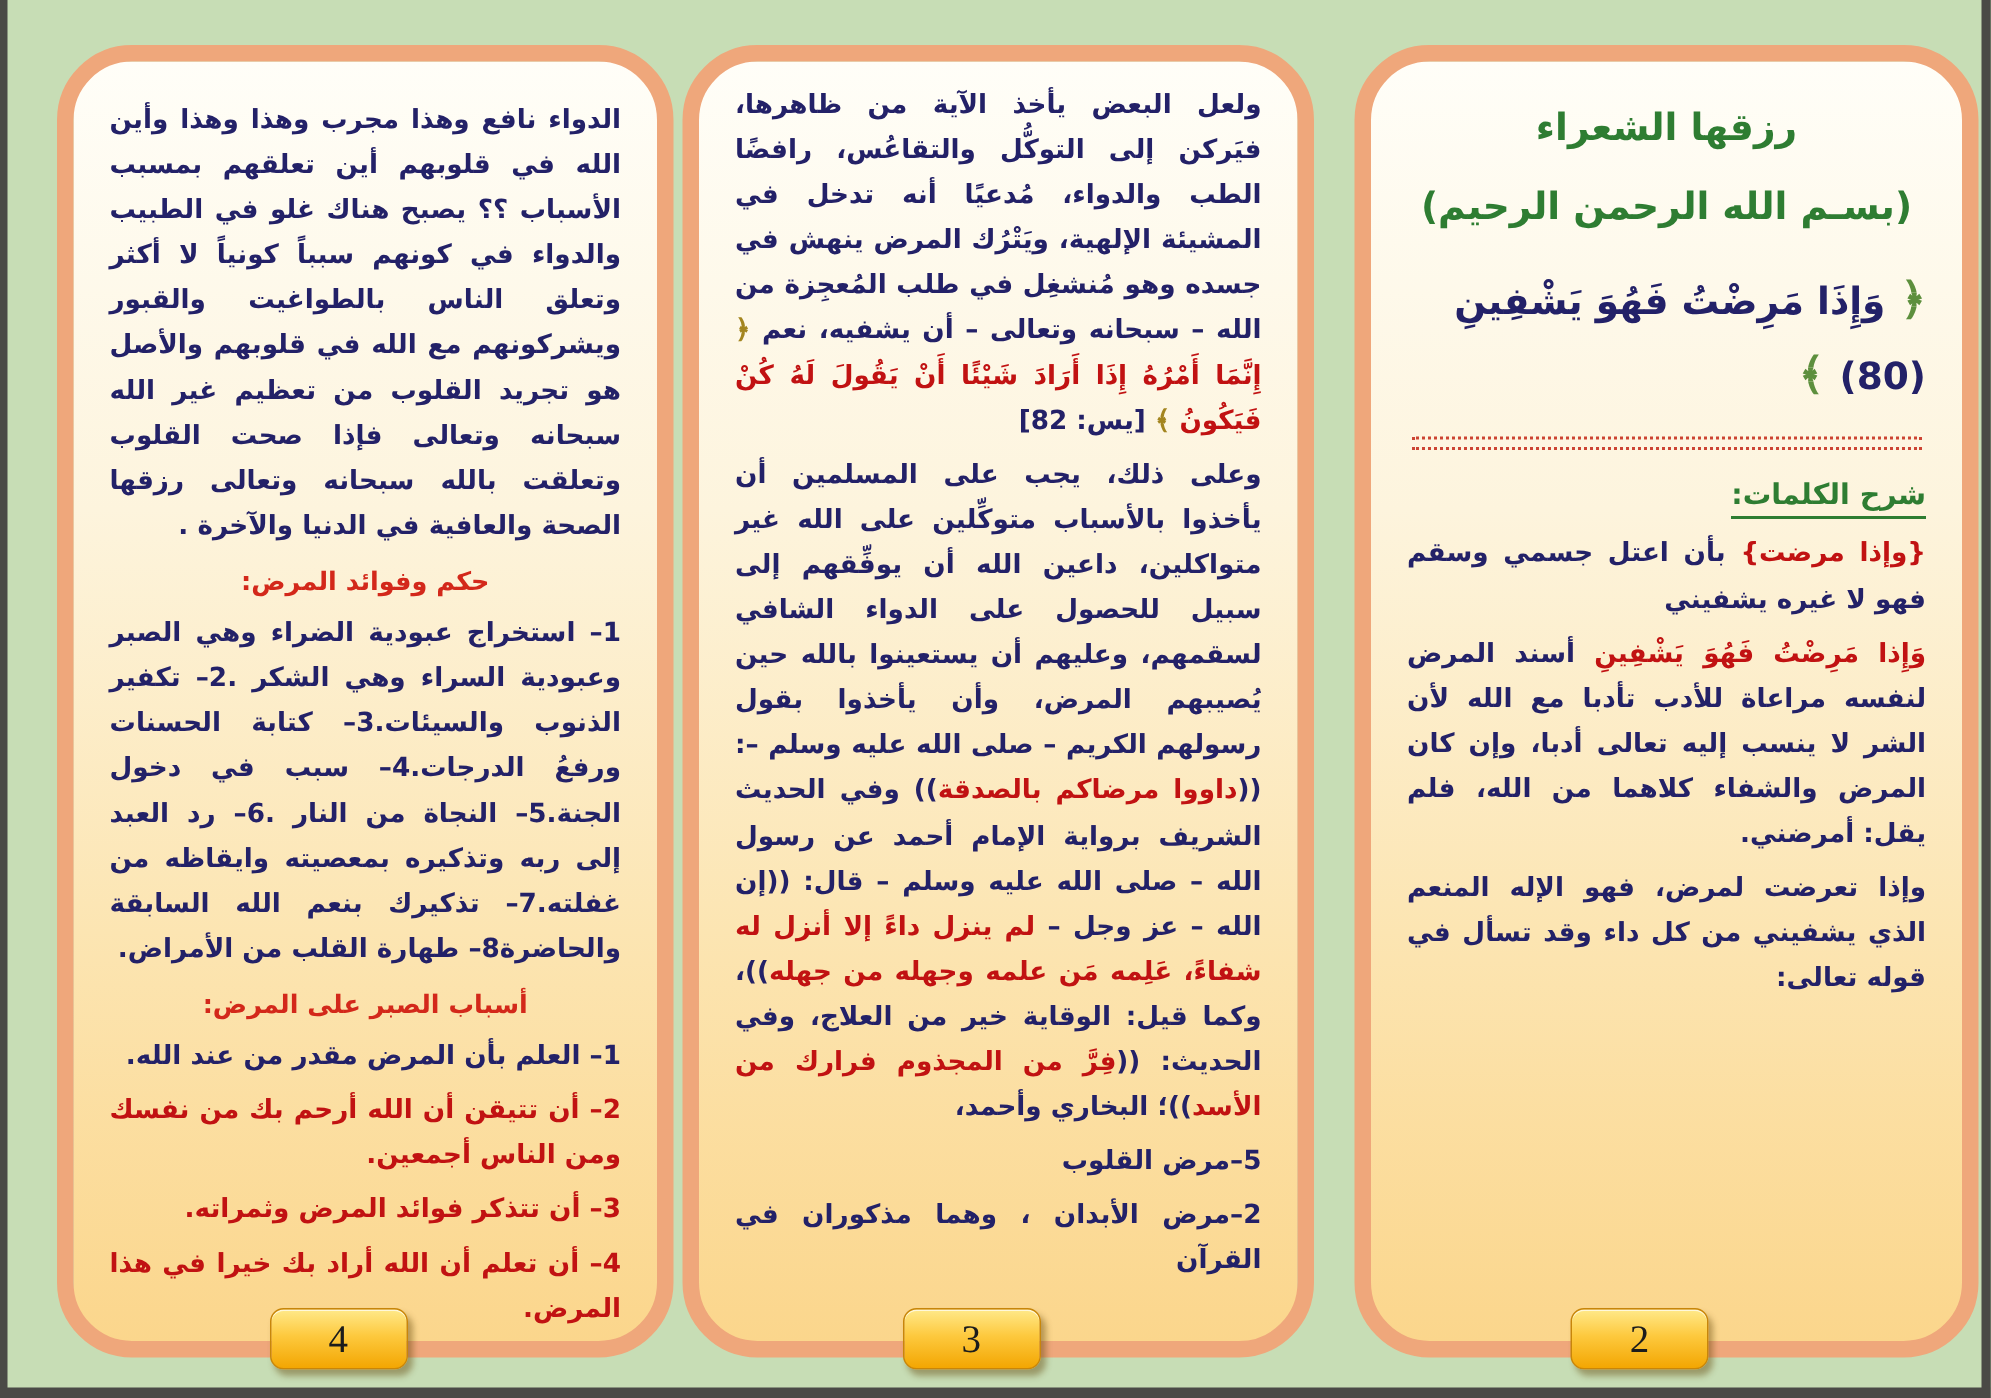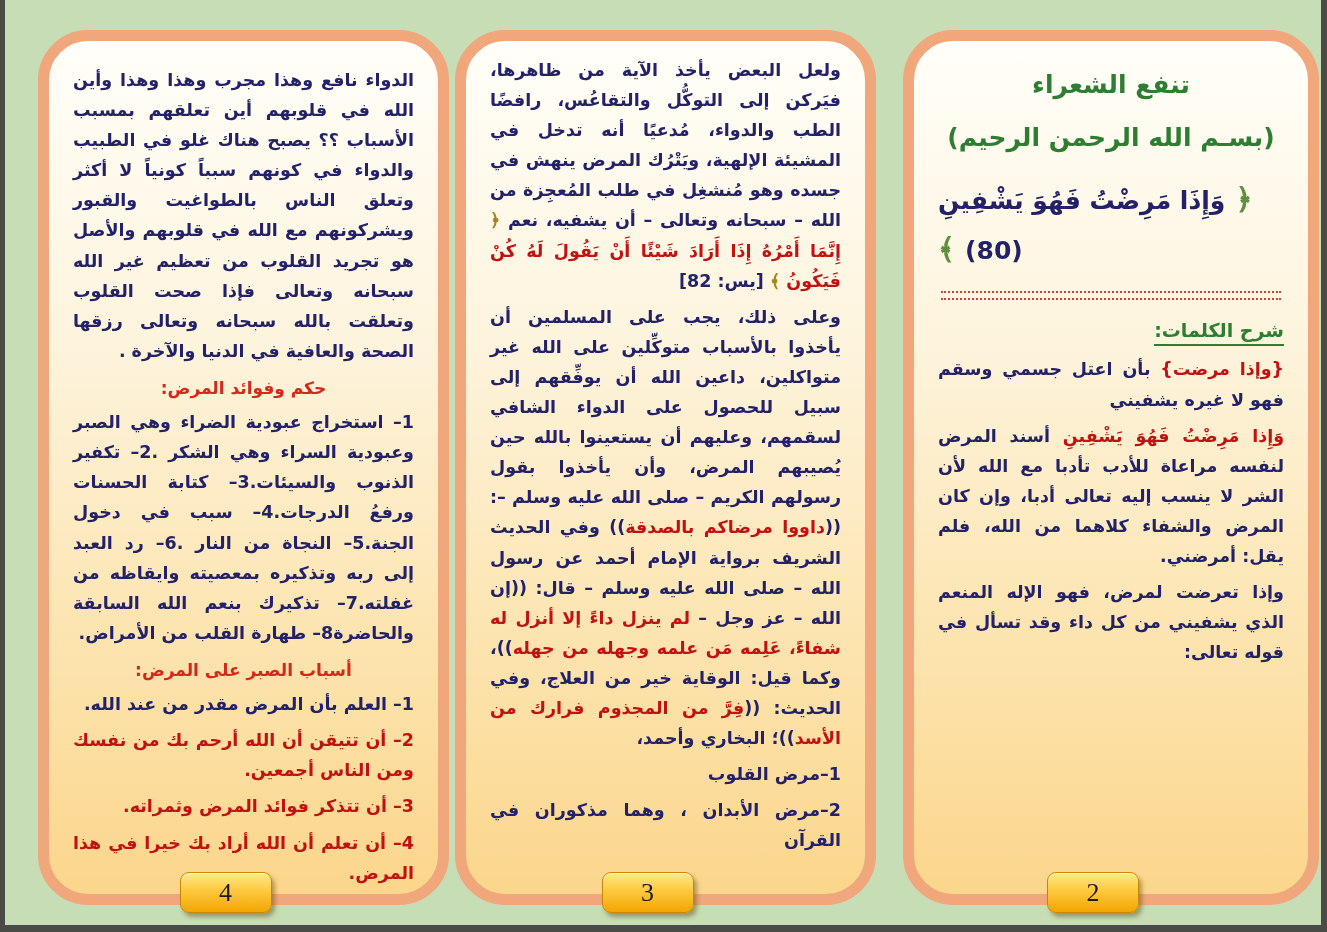--- a/index.html
+++ b/index.html
@@ -24,21 +24,21 @@
   .content{
     direction:rtl;height:100%;overflow:hidden;box-sizing:border-box;
     padding:14px 24px 10px;color:#232168;
     font-size:17.5px;font-weight:700;line-height:1.72;
   }
   .pos-left .content{padding-top:24px;}
 
   .blk{margin:0 0 6px;}
   .b-p{text-align:justify;text-align-last:right;}
   .b-title{text-align:center;font-size:25px;margin:8px 0 10px;}
-  .b-verse{text-align:left;font-size:25px;margin:16px 0 10px;letter-spacing:.5px;}
+  .b-verse{text-align:right;font-size:25px;margin:16px 0 10px;letter-spacing:.5px;}
   .b-verse .c-orn{font-size:29px;}
   .b-dots{height:5px;border-top:2px dotted #cc4433;border-bottom:2px dotted #cc4433;margin:16px 3px 14px;}
   .b-h-red{font-size:17px;margin:8px 0 4px;text-align:center;}
   .b-h-green{font-size:19px;margin:6px 0 8px;text-align:right;}
   .b-h-green span{border-bottom:2px solid currentColor;padding-bottom:3px;}
   .b-h-maroon{font-size:21px;margin:8px 0 8px;text-align:right;}
   .b-h-maroon span{border-bottom:2px solid #c23324;padding-bottom:3px;}
 
   .c-navy{color:#232168;}
   .c-red{color:#c11212;}
@@ -65,39 +65,39 @@
 </head>
 <body>
 
 <div class="screen">
   <div class="edge edge-left"></div>
   <div class="edge edge-right"></div>
   <div class="edge edge-bottom"></div>
 
   <section class="panel pos-right">
     <div class="content">
-        <div class="blk b-title"><span class="c-green">تنفع الشعراء</span></div>
+        <div class="blk b-title"><span class="c-green">رزقها الشعراء</span></div>
         <div class="blk b-title"><span class="c-green">(بسـم الله الرحمن الرحيم)</span></div>
         <div class="blk b-verse"><span class="c-orn">﴿ </span><span class="c-navy">وَإِذَا مَرِضْتُ فَهُوَ يَشْفِينِ (80)</span><span class="c-orn"> ﴾</span></div>
         <div class="blk b-dots"></div>
         <div class="blk b-h-green"><span class="c-green">شرح الكلمات:</span></div>
         <div class="blk b-p"><span class="c-red">{وإذا مرضت}</span><span class="c-navy"> بأن اعتل جسمي وسقم فهو لا غيره يشفيني</span></div>
         <div class="blk b-p"><span class="c-red">وَإِذا مَرِضْتُ فَهُوَ يَشْفِينِ</span><span class="c-navy"> أسند المرض لنفسه مراعاة للأدب تأدبا مع الله لأن الشر لا ينسب إليه تعالى أدبا، وإن كان المرض والشفاء كلاهما من الله، فلم يقل: أمرضني.</span></div>
         <div class="blk b-p"><span class="c-navy">وإذا تعرضت لمرض، فهو الإله المنعم الذي يشفيني من كل داء وقد تسأل في قوله تعالى: </span></div>
       </div>
     <div class="page-tab">
       <span class="tab-num">2</span>
     </div>
   </section>
 
   <section class="panel pos-mid">
     <div class="content">
         <div class="blk b-p"><span class="c-navy">ولعل البعض يأخذ الآية من ظاهرها، فيَركن إلى التوكُّل والتقاعُس، رافضًا الطب والدواء، مُدعيًا أنه تدخل في المشيئة الإلهية، ويَتْرُك المرض ينهش في جسده وهو مُنشغِل في طلب المُعجِزة من الله – سبحانه وتعالى – أن يشفيه، نعم </span><span class="c-gold">﴿</span><span class="c-red"> إِنَّمَا أَمْرُهُ إِذَا أَرَادَ شَيْئًا أَنْ يَقُولَ لَهُ كُنْ فَيَكُونُ </span><span class="c-gold">﴾</span><span class="c-navy"> [يس: 82]</span></div>
         <div class="blk b-p"><span class="c-navy">وعلى ذلك، يجب على المسلمين أن يأخذوا بالأسباب متوكِّلين على الله غير متواكلين، داعين الله أن يوفِّقهم إلى سبيل للحصول على الدواء الشافي لسقمهم، وعليهم أن يستعينوا بالله حين يُصيبهم المرض، وأن يأخذوا بقول رسولهم الكريم – صلى الله عليه وسلم –: ((</span><span class="c-red">داووا مرضاكم بالصدقة</span><span class="c-navy">)) وفي الحديث الشريف برواية الإمام أحمد عن رسول الله – صلى الله عليه وسلم – قال: ((إن الله – عز وجل – </span><span class="c-red">لم ينزل داءً إلا أنزل له شفاءً، عَلِمه مَن علمه وجهله من جهله</span><span class="c-navy">))، وكما قيل: الوقاية خير من العلاج، وفي الحديث: ((</span><span class="c-red">فِرَّ من المجذوم فرارك من الأسد</span><span class="c-navy">))؛ البخاري وأحمد،</span></div>
-        <div class="blk b-p"><span class="c-navy">1–مرض القلوب</span></div>
+        <div class="blk b-p"><span class="c-navy">5–مرض القلوب</span></div>
         <div class="blk b-p"><span class="c-navy">2–مرض الأبدان ، وهما مذكوران في القرآن</span></div>
       </div>
     <div class="page-tab">
       <span class="tab-num">3</span>
     </div>
   </section>
 
   <section class="panel pos-left">
     <div class="content">
         <div class="blk b-p"><span class="c-navy">الدواء نافع وهذا مجرب وهذا وهذا  وأين الله في قلوبهم أين تعلقهم بمسبب الأسباب ؟؟ يصبح هناك غلو في الطبيب والدواء في كونهم سبباً كونياً لا أكثر وتعلق الناس بالطواغيت والقبور ويشركونهم مع الله في قلوبهم والأصل هو تجريد القلوب من تعظيم غير الله سبحانه وتعالى فإذا صحت القلوب وتعلقت بالله سبحانه وتعالى رزقها الصحة والعافية في الدنيا والآخرة .</span></div>

